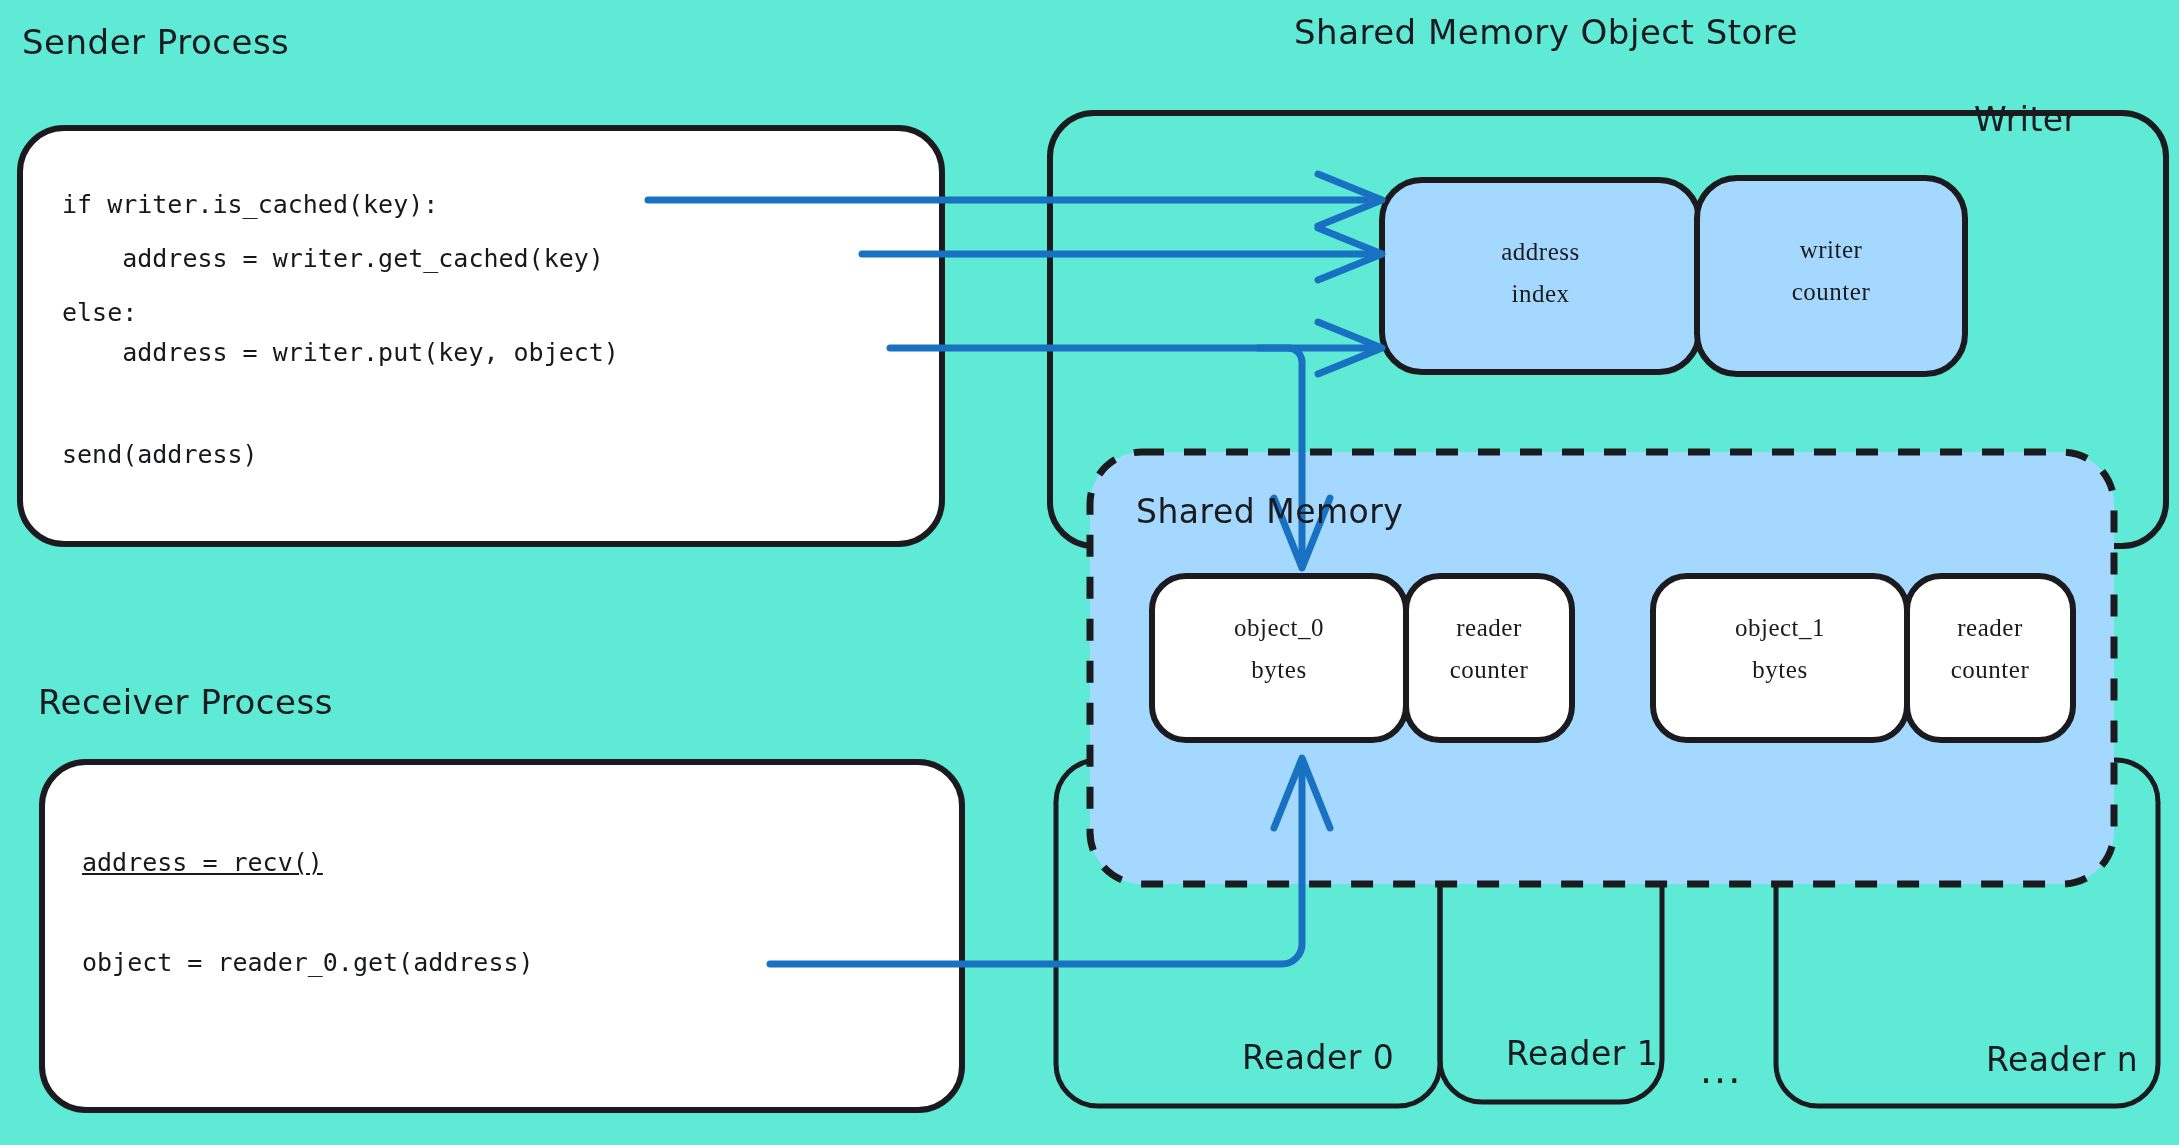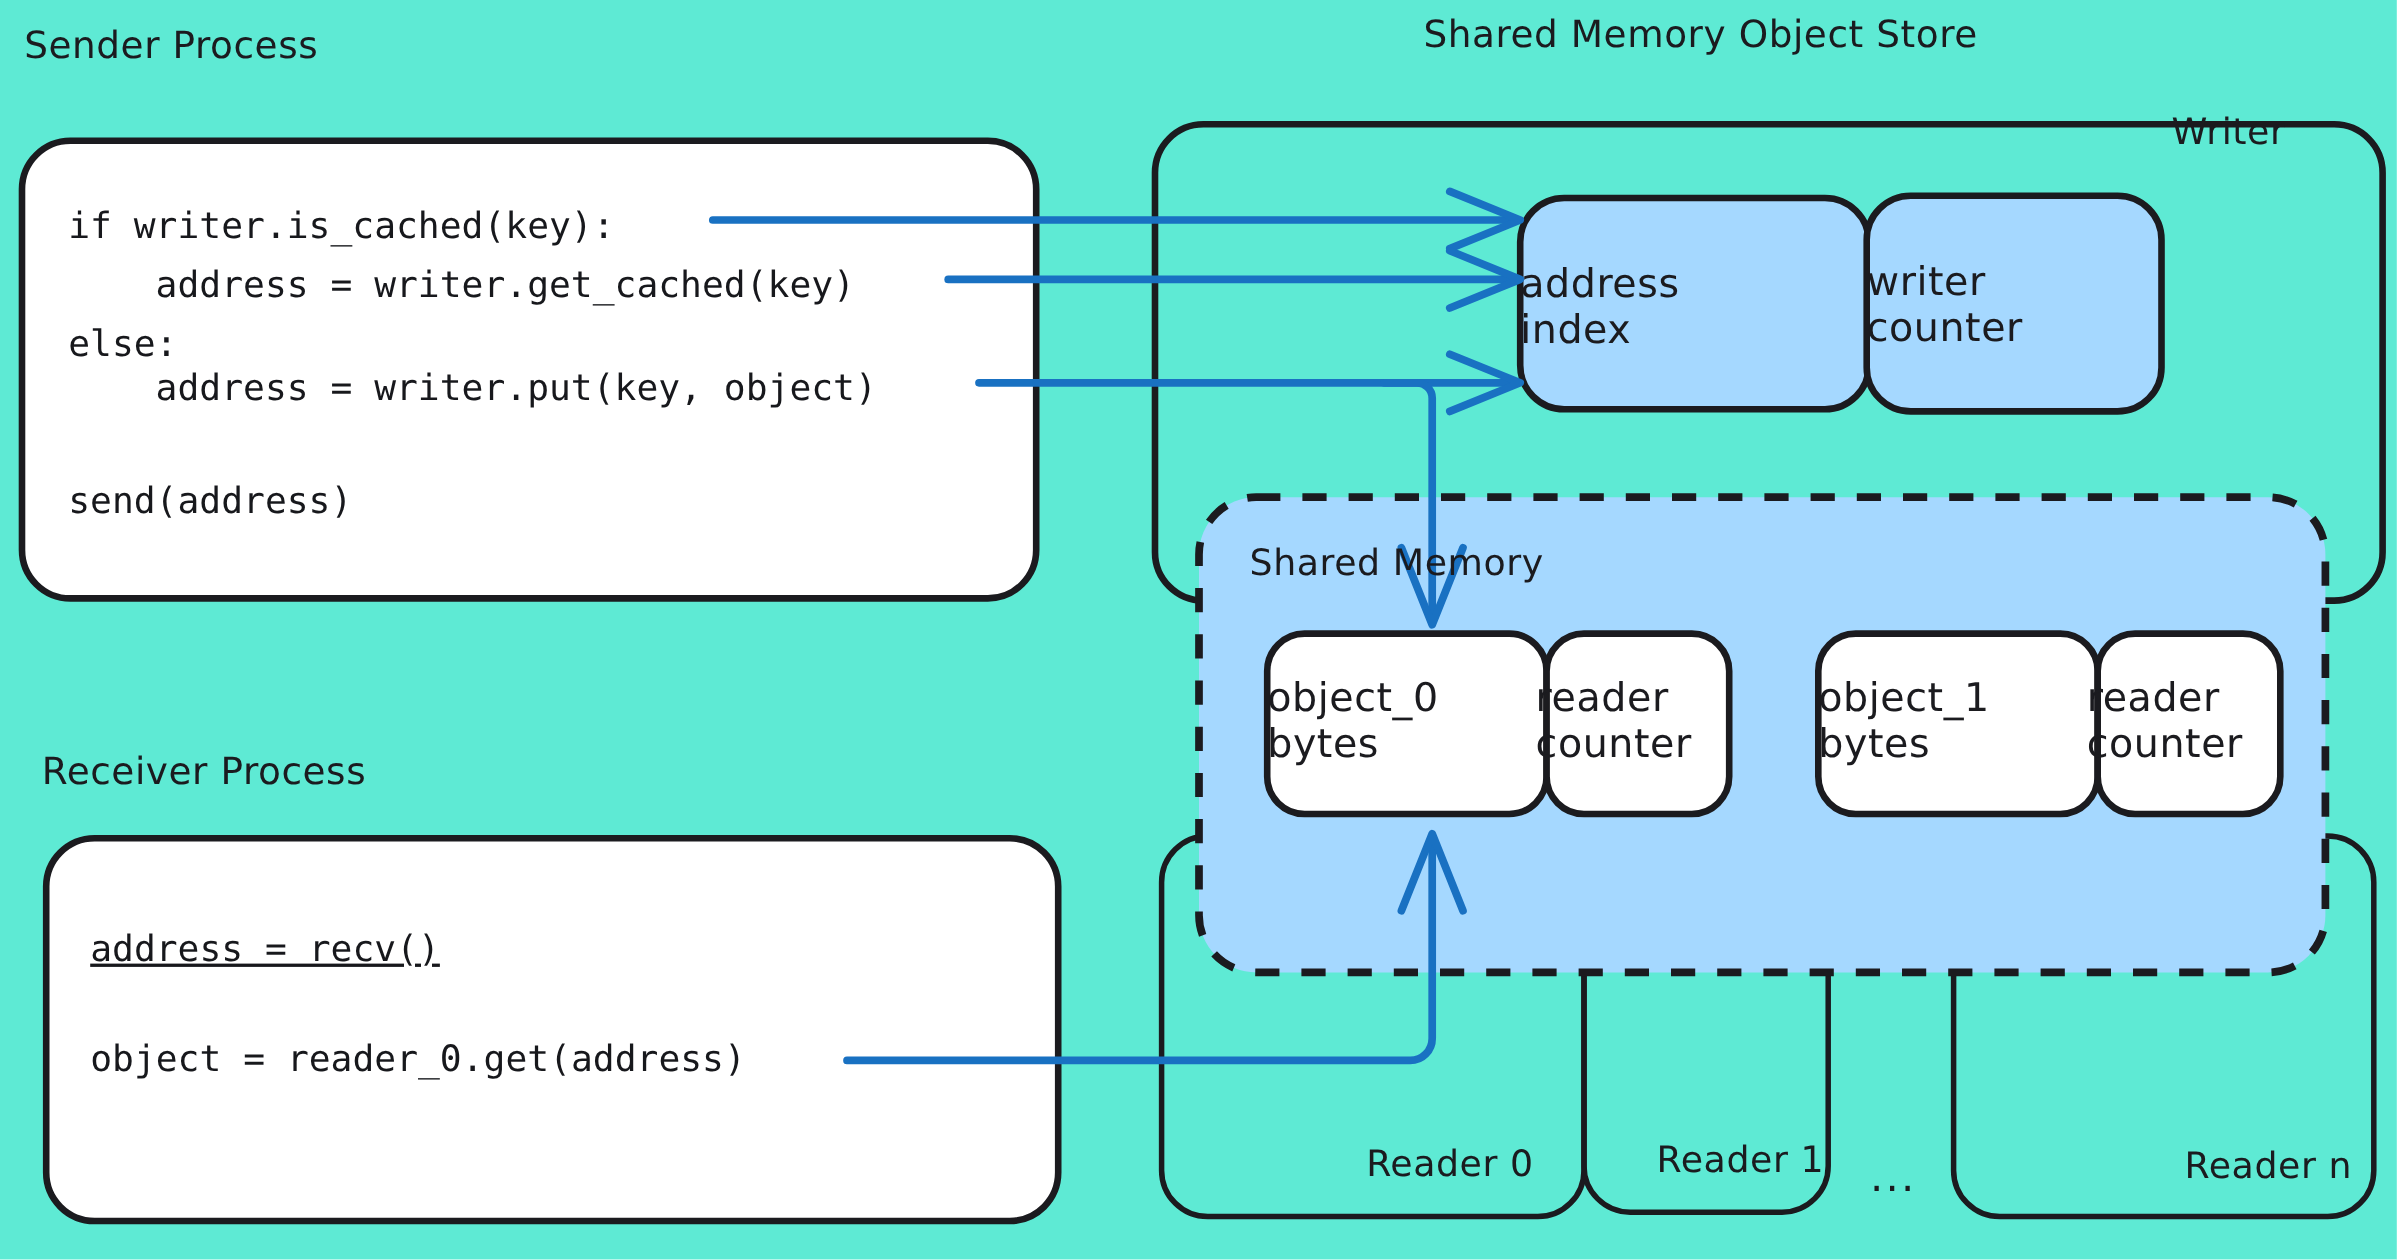--- a/index.html
+++ b/index.html
@@ -28,32 +28,33 @@
     white-space:pre;
     letter-spacing:0.5px;
   }
   
   .caption{
     font-size:34px;
     font-weight:400;
   }
   
   .boxlabel{
-    font-size:36px;
-    text-align:left;
+    font-size:25px;
+    text-align:center;
     line-height:1.28;
+    font-family:Liberation Serif, serif;
   }
   .corner-label{
     font-size:33px;
   }
   
   .code{
     position:absolute;
     font-family:"DejaVu Sans Mono", monospace;
-    font-size:33px;
+    font-size:25px;
     line-height:45px;
     color:#17181c;
     white-space:pre;
     letter-spacing:0px;
   }
   .dots{
     position:absolute;
     font-size:38px;
     color:#1b1b1f;
     letter-spacing:2px;

